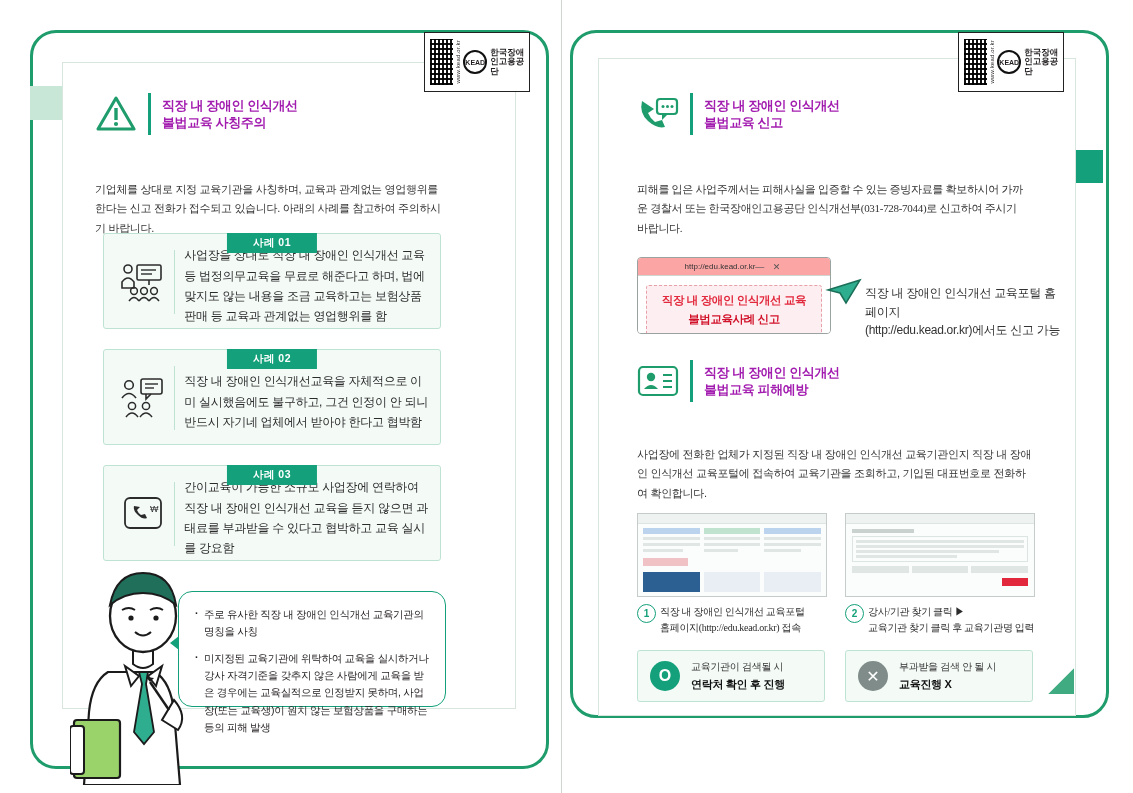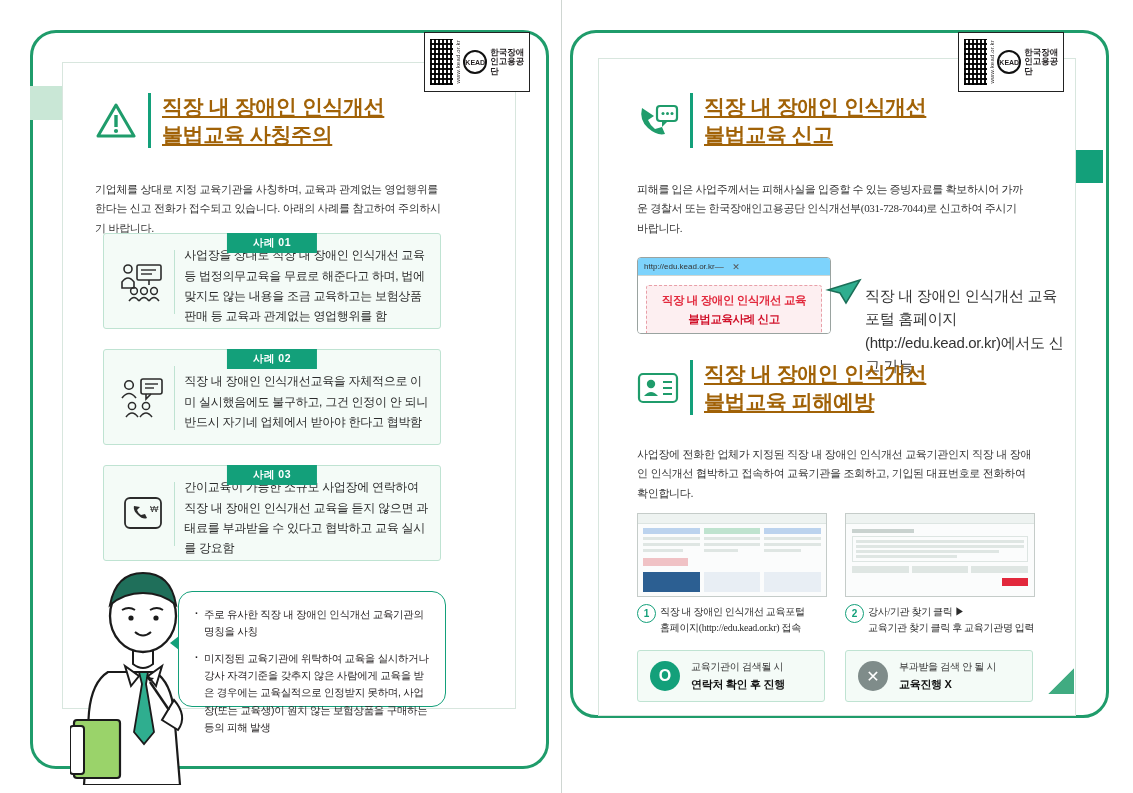--- a/index.html
+++ b/index.html
@@ -39,21 +39,21 @@
        repeating-linear-gradient(0deg,#111 0 2px,#fff 2px 5px);
      background-blend-mode:multiply;}
   .qr-badge .qr-side{font-size:6px;writing-mode:vertical-rl;transform:rotate(180deg);margin-left:2px;letter-spacing:.2px;}
   .qr-badge .qr-label{font-size:8.5px;font-weight:bold;margin-left:3px;line-height:1.1;}
   .qr-logo{width:20px;height:20px;border-radius:50%;border:2px solid #111;display:flex;align-items:center;justify-content:center;font-size:7px;font-weight:bold;margin-left:2px;}
 
   
   .head{display:flex;align-items:center;gap:11px;}
   .head .ico{width:42px;height:42px;flex:0 0 42px;display:flex;align-items:center;justify-content:center;}
   .head .bar{width:3px;align-self:stretch;background:#13a07a;}
-  .head .txt{font-size:21px;font-weight:bold;line-height:1.32;letter-spacing:-0.4px;color:#a16207;text-decoration:underline;}
+  .head .txt{font-size:13px;font-weight:bold;line-height:1.32;letter-spacing:-0.4px;color:#a21caf;}
   .head .txt .l2{display:block;}
 
   .para{font-size:11px;line-height:1.75;letter-spacing:-0.3px;color:#333;}
 
   
   .case{position:absolute;border:1px solid #bfe3d2;background:#f4fbf7;border-radius:3px;}
   .case-tag{position:absolute;top:-1px;left:50%;transform:translateX(-50%);
      background:#13a07a;color:#fff;font-size:10.5px;font-weight:bold;padding:3px 26px;letter-spacing:.5px;}
   .case-body{display:flex;align-items:center;height:100%;padding:0 8px;box-sizing:border-box;}
   .case-ico{width:62px;flex:0 0 62px;display:flex;align-items:center;justify-content:center;}
@@ -63,27 +63,27 @@
   
   .bubble{position:absolute;border:1px solid #13a07a;border-radius:14px;background:#fff;padding:14px 16px;box-sizing:border-box;}
   .bubble:after{content:"";position:absolute;left:-9px;top:44px;width:0;height:0;
      border-top:7px solid transparent;border-bottom:7px solid transparent;border-right:9px solid #13a07a;}
   .bubble li{font-size:10.5px;line-height:1.65;letter-spacing:-0.3px;margin-bottom:9px;list-style:none;position:relative;padding-left:9px;}
   .bubble li:before{content:"·";position:absolute;left:0;top:-1px;font-weight:bold;}
   .bubble ul{margin:0;padding:0;}
 
   
   .browser{position:absolute;border:1px solid #9aa3a0;border-radius:4px;background:#fff;overflow:hidden;}
-  .browser-bar{height:17px;background:#7dd3fc;border-bottom:1px solid #cfd6d2;display:flex;align-items:center;justify-content:flex-start;padding:0 6px;font-size:8px;color:#333;}
+  .browser-bar{height:17px;background:#fca5a5;border-bottom:1px solid #cfd6d2;display:flex;align-items:center;justify-content:center;padding:0 6px;font-size:8px;color:#333;}
   .browser-ctrl{font-size:9px;letter-spacing:3px;color:#555;}
   .browser-body{padding:9px 8px 11px;text-align:center;background:#fff;}
   .banner{border:1px dashed #e8a0a8;background:#fdeff1;border-radius:3px;padding:7px 4px;}
   .banner .l1{color:#e2283c;font-weight:bold;font-size:11.5px;letter-spacing:-.4px;}
   .banner .l2{color:#d1112a;font-weight:bold;font-size:11.5px;margin-top:4px;letter-spacing:-.4px;}
-  .arrow-note{position:absolute;font-size:15px;line-height:1.55;color:#333;letter-spacing:-.3px;}
+  .arrow-note{position:absolute;font-size:12px;line-height:1.55;color:#333;letter-spacing:-.3px;}
 
   
   .shot{position:absolute;border:1px solid #c5ccc9;background:#fbfcfc;overflow:hidden;}
   .shot .rowline{height:3px;margin:3px 5px;background:#dfe6e3;}
   .shot .topbar{height:9px;background:#eef3f1;border-bottom:1px solid #dde5e2;}
   .shot .blue{background:#bcd3ee;}
   .shot .green{background:#bfe3cf;}
   .shot .red{background:#f0c2c5;}
 
   .stepnum{position:absolute;width:17px;height:17px;border-radius:50%;border:1.4px solid #13a07a;color:#13a07a;
@@ -295,21 +295,21 @@
         <line x1="26" y1="23" x2="35" y2="23" stroke="#1f9c6b" stroke-width="2"></line>
       </svg>
     </div>
     <div class="bar"></div>
     <div class="txt">
       <span>직장 내 장애인 인식개선</span>
       <span class="l2">불법교육 피해예방</span>
     </div>
   </div>
 
-  <div class="para" style="position:absolute;left:637px;top:445px;width:396px;">사업장에 전화한 업체가 지정된 직장 내 장애인 인식개선 교육기관인지 직장 내 장애인 인식개선 협박하고 접속하여 교육기관을 조회하고, 기입된 대표번호로 전화하여 확인합니다.</div>
+  <div class="para" style="position:absolute;left:637px;top:445px;width:396px;">사업장에 전화한 업체가 지정된 직장 내 장애인 인식개선 교육기관인지 직장 내 장애인 인식개선 교육포털에 접속하여 교육기관을 조회하고, 기입된 대표번호로 전화하여 확인합니다.</div>
 
   <div class="shot" style="left:637px;top:513px;width:188px;height:82px;">
     <div class="topbar"></div>
     <div style="display:flex;gap:4px;padding:4px 5px;">
       <div style="flex:1;">
         <div class="rowline blue" style="margin:0 0 3px;height:6px;"></div>
         <div class="rowline" style="margin:0 0 3px;"></div>
         <div class="rowline" style="margin:0 0 3px;"></div>
         <div class="rowline" style="margin:0 0 3px;width:70%;"></div>
         <div class="rowline red" style="margin:6px 0 0;height:8px;width:80%;"></div>

